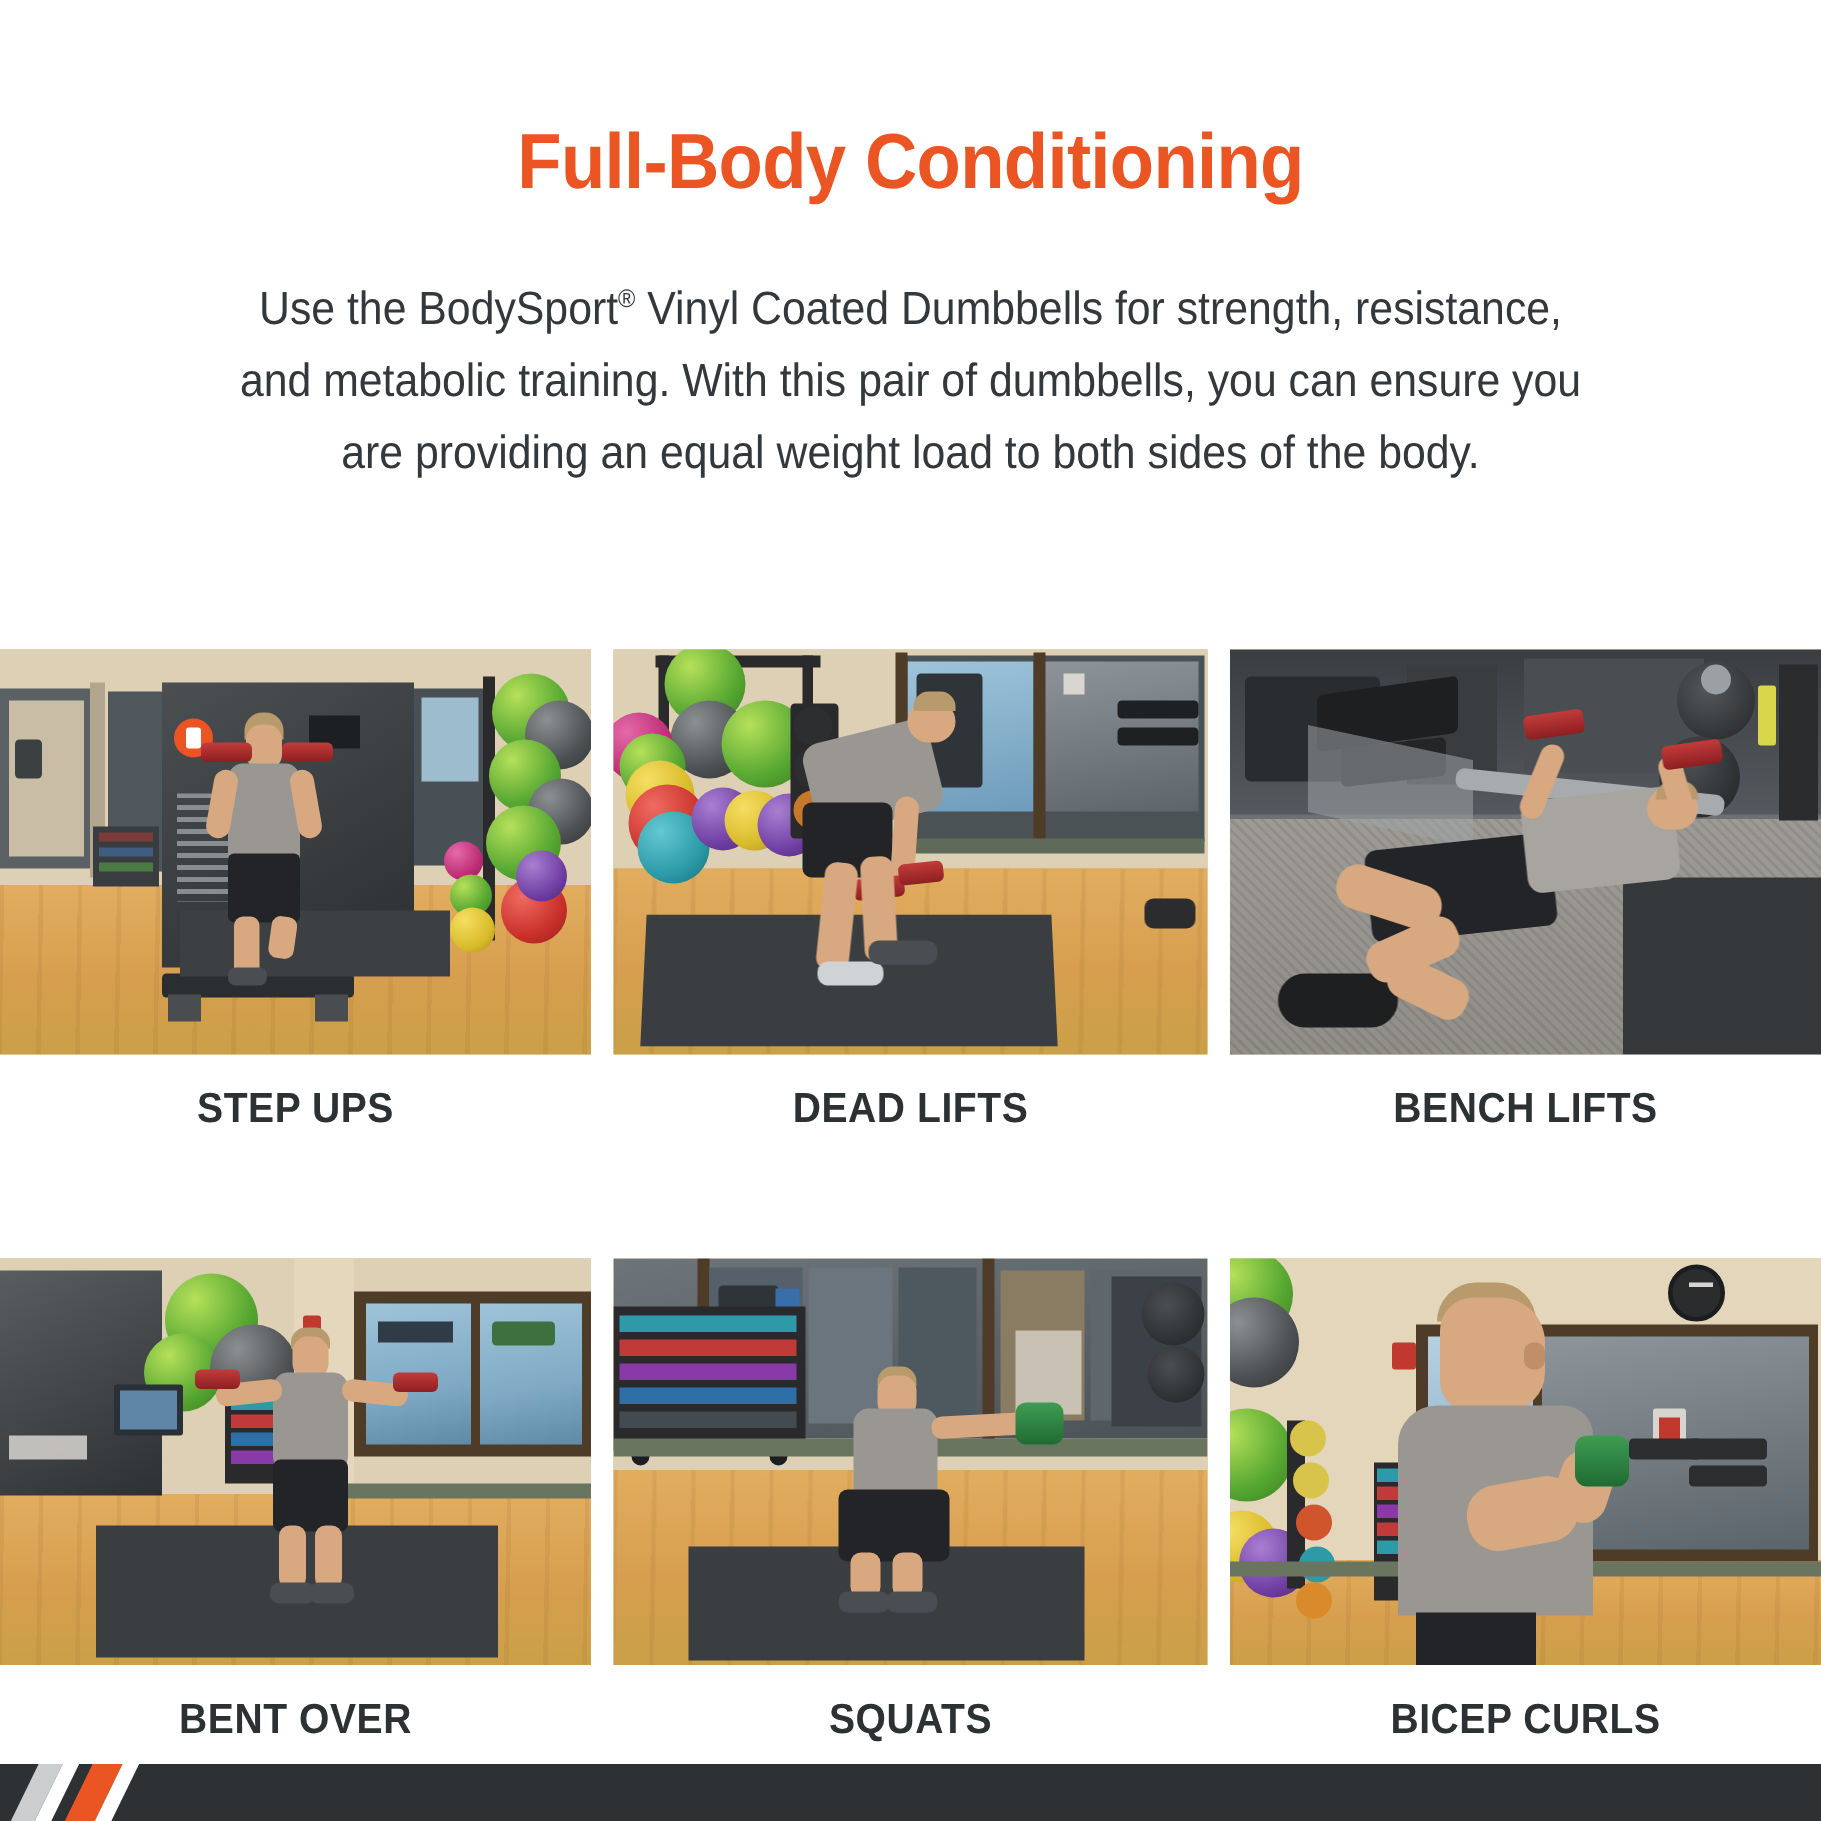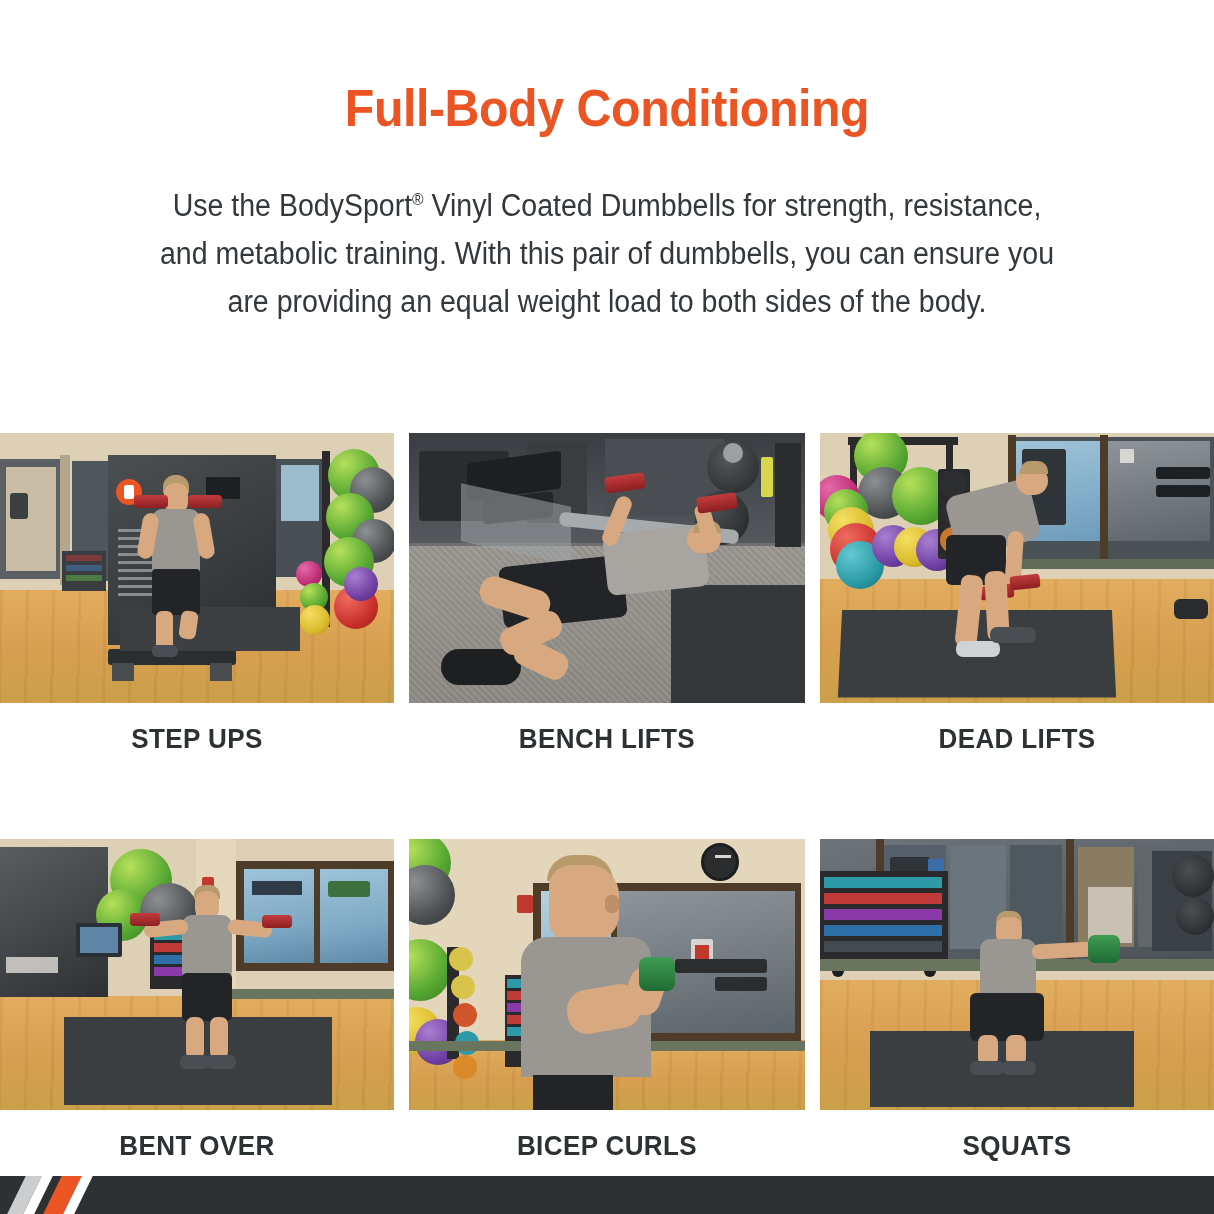--- a/index.html
+++ b/index.html
@@ -180,61 +180,20 @@
           <div class="layer skin" style="left:196px;top:80px;width:16px;height:46px;border-radius:8px;transform:rotate(-10deg);"></div>
           <div class="layer db-red" style="left:134px;top:62px;width:34px;height:13px;"></div>
           <div class="layer db-red" style="left:188px;top:62px;width:34px;height:13px;"></div>
           <div class="layer shorts" style="left:152px;top:136px;width:48px;height:46px;border-radius:4px;"></div>
           <div class="layer skin" style="left:156px;top:178px;width:17px;height:40px;border-radius:6px;"></div>
           <div class="layer skin" style="left:180px;top:178px;width:17px;height:28px;border-radius:6px;transform:rotate(8deg);"></div>
           <div class="layer shoe" style="left:152px;top:212px;width:26px;height:12px;border-radius:5px;"></div>
         </div>
       </div>
       <div class="caption">STEP UPS</div>
-    </div>
-
-    <div class="cell">
-      <div class="photo">
-        <div class="scene">
-          <div class="layer" style="inset:0;background:linear-gradient(#4d5156,#6d6f71 40%,#8d8a86);"></div>
-          <div class="layer floor-grey" style="height:58%;"></div>
-
-          <div class="layer" style="left:0;top:0;width:396px;height:110px;background:linear-gradient(#3a3e42,#55595d);"></div>
-          <div class="layer" style="left:10px;top:18px;width:90px;height:70px;background:#2a2d30;border-radius:4px;"></div>
-          <div class="layer" style="left:118px;top:10px;width:60px;height:80px;background:#3a3d40;"></div>
-          <div class="layer" style="left:196px;top:6px;width:120px;height:76px;background:#4a4e52;"></div>
-
-          <div class="layer round" style="left:298px;top:8px;width:52px;height:52px;background:radial-gradient(circle at 40% 35%,#55585a,#232527);"></div>
-          <div class="layer round" style="left:314px;top:10px;width:20px;height:20px;background:#9aa0a4;"></div>
-          <div class="layer round" style="left:286px;top:58px;width:54px;height:54px;background:radial-gradient(circle at 40% 35%,#4c4f51,#1f2123);"></div>
-          <div class="layer" style="left:352px;top:24px;width:12px;height:40px;background:#d8d64a;border-radius:2px;"></div>
-          <div class="layer" style="left:366px;top:10px;width:26px;height:104px;background:#2a2c2e;"></div>
-
-          <div class="layer" style="left:58px;top:24px;width:94px;height:38px;background:#1e1f21;transform:skewY(-8deg);border-radius:4px;"></div>
-          <div class="layer" style="left:74px;top:62px;width:70px;height:26px;background:#232527;transform:skewY(-6deg);border-radius:4px;"></div>
-          <div class="layer" style="left:52px;top:62px;width:110px;height:58px;background:#9fa4a8;opacity:.55;transform:skewY(12deg);"></div>
-          <div class="layer" style="left:150px;top:88px;width:180px;height:14px;background:#a7abae;transform:rotate(6deg);border-radius:6px;"></div>
-          <div class="layer" style="left:32px;top:216px;width:80px;height:36px;background:#1d1f21;border-radius:18px;"></div>
-
-          <div class="layer" style="left:262px;top:152px;width:134px;height:118px;background:#35383b;"></div>
-
-          <div class="layer shorts" style="left:92px;top:128px;width:124px;height:62px;border-radius:8px;transform:rotate(-6deg);"></div>
-          <div class="layer shirt-l" style="left:196px;top:96px;width:102px;height:62px;border-radius:10px;transform:rotate(-6deg);"></div>
-          <div class="layer skin" style="left:278px;top:92px;width:34px;height:28px;border-radius:14px;"></div>
-          <div class="layer hair" style="left:284px;top:88px;width:28px;height:12px;border-radius:10px 10px 0 0;"></div>
-          <div class="layer skin" style="left:200px;top:62px;width:16px;height:52px;border-radius:8px;transform:rotate(22deg);"></div>
-          <div class="layer skin" style="left:290px;top:70px;width:16px;height:48px;border-radius:8px;transform:rotate(-16deg);"></div>
-          <div class="layer db-red" style="left:196px;top:42px;width:40px;height:16px;transform:rotate(-8deg);"></div>
-          <div class="layer db-red" style="left:288px;top:62px;width:40px;height:16px;transform:rotate(-8deg);"></div>
-          <div class="layer skin" style="left:70px;top:150px;width:72px;height:30px;border-radius:14px;transform:rotate(18deg);"></div>
-          <div class="layer skin" style="left:90px;top:186px;width:64px;height:28px;border-radius:12px;transform:rotate(-24deg);"></div>
-          <div class="layer skin" style="left:104px;top:212px;width:56px;height:28px;border-radius:12px;transform:rotate(26deg);"></div>
-        </div>
-      </div>
-      <div class="caption">BENCH LIFTS</div>
     </div>
 
     <div class="cell">
       <div class="photo">
         <div class="scene">
           <div class="layer wall-upper" style="height:54%;"></div>
           <div class="layer floor-wood" style="height:46%;"></div>
 
           <div class="layer rack" style="left:28px;top:4px;width:110px;height:8px;"></div>
           <div class="layer rack" style="left:28px;top:70px;width:110px;height:8px;"></div>
@@ -281,20 +240,61 @@
           <div class="layer skin" style="left:138px;top:142px;width:22px;height:72px;border-radius:8px;transform:rotate(6deg);"></div>
           <div class="layer skin" style="left:166px;top:138px;width:22px;height:70px;border-radius:8px;transform:rotate(-3deg);"></div>
           <div class="layer shoe-w" style="left:136px;top:208px;width:44px;height:16px;border-radius:7px;"></div>
           <div class="layer shoe" style="left:170px;top:194px;width:46px;height:16px;border-radius:7px;"></div>
           <div class="layer" style="left:354px;top:166px;width:34px;height:20px;background:#2a2c2e;border-radius:6px;"></div>
         </div>
       </div>
       <div class="caption">DEAD LIFTS</div>
     </div>
 
+    <div class="cell">
+      <div class="photo">
+        <div class="scene">
+          <div class="layer" style="inset:0;background:linear-gradient(#4d5156,#6d6f71 40%,#8d8a86);"></div>
+          <div class="layer floor-grey" style="height:58%;"></div>
+
+          <div class="layer" style="left:0;top:0;width:396px;height:110px;background:linear-gradient(#3a3e42,#55595d);"></div>
+          <div class="layer" style="left:10px;top:18px;width:90px;height:70px;background:#2a2d30;border-radius:4px;"></div>
+          <div class="layer" style="left:118px;top:10px;width:60px;height:80px;background:#3a3d40;"></div>
+          <div class="layer" style="left:196px;top:6px;width:120px;height:76px;background:#4a4e52;"></div>
+
+          <div class="layer round" style="left:298px;top:8px;width:52px;height:52px;background:radial-gradient(circle at 40% 35%,#55585a,#232527);"></div>
+          <div class="layer round" style="left:314px;top:10px;width:20px;height:20px;background:#9aa0a4;"></div>
+          <div class="layer round" style="left:286px;top:58px;width:54px;height:54px;background:radial-gradient(circle at 40% 35%,#4c4f51,#1f2123);"></div>
+          <div class="layer" style="left:352px;top:24px;width:12px;height:40px;background:#d8d64a;border-radius:2px;"></div>
+          <div class="layer" style="left:366px;top:10px;width:26px;height:104px;background:#2a2c2e;"></div>
+
+          <div class="layer" style="left:58px;top:24px;width:94px;height:38px;background:#1e1f21;transform:skewY(-8deg);border-radius:4px;"></div>
+          <div class="layer" style="left:74px;top:62px;width:70px;height:26px;background:#232527;transform:skewY(-6deg);border-radius:4px;"></div>
+          <div class="layer" style="left:52px;top:62px;width:110px;height:58px;background:#9fa4a8;opacity:.55;transform:skewY(12deg);"></div>
+          <div class="layer" style="left:150px;top:88px;width:180px;height:14px;background:#a7abae;transform:rotate(6deg);border-radius:6px;"></div>
+          <div class="layer" style="left:32px;top:216px;width:80px;height:36px;background:#1d1f21;border-radius:18px;"></div>
+
+          <div class="layer" style="left:262px;top:152px;width:134px;height:118px;background:#35383b;"></div>
+
+          <div class="layer shorts" style="left:92px;top:128px;width:124px;height:62px;border-radius:8px;transform:rotate(-6deg);"></div>
+          <div class="layer shirt-l" style="left:196px;top:96px;width:102px;height:62px;border-radius:10px;transform:rotate(-6deg);"></div>
+          <div class="layer skin" style="left:278px;top:92px;width:34px;height:28px;border-radius:14px;"></div>
+          <div class="layer hair" style="left:284px;top:88px;width:28px;height:12px;border-radius:10px 10px 0 0;"></div>
+          <div class="layer skin" style="left:200px;top:62px;width:16px;height:52px;border-radius:8px;transform:rotate(22deg);"></div>
+          <div class="layer skin" style="left:290px;top:70px;width:16px;height:48px;border-radius:8px;transform:rotate(-16deg);"></div>
+          <div class="layer db-red" style="left:196px;top:42px;width:40px;height:16px;transform:rotate(-8deg);"></div>
+          <div class="layer db-red" style="left:288px;top:62px;width:40px;height:16px;transform:rotate(-8deg);"></div>
+          <div class="layer skin" style="left:70px;top:150px;width:72px;height:30px;border-radius:14px;transform:rotate(18deg);"></div>
+          <div class="layer skin" style="left:90px;top:186px;width:64px;height:28px;border-radius:12px;transform:rotate(-24deg);"></div>
+          <div class="layer skin" style="left:104px;top:212px;width:56px;height:28px;border-radius:12px;transform:rotate(26deg);"></div>
+        </div>
+      </div>
+      <div class="caption">BENCH LIFTS</div>
+    </div>
+
     <div class="cell r2">
       <div class="photo">
         <div class="scene">
           <div class="layer wall-upper" style="height:58%;"></div>
           <div class="layer floor-wood" style="height:42%;"></div>
 
           <div class="layer" style="left:0;top:8px;width:108px;height:150px;background:linear-gradient(150deg,#5a5d60,#2e3133);"></div>
           <div class="layer" style="left:6px;top:118px;width:52px;height:16px;background:#d8d5d0;opacity:.85;"></div>
 
           <div class="layer ball b-green" style="left:110px;top:10px;width:62px;height:62px;"></div>
@@ -335,74 +335,20 @@
           <div class="layer shoe" style="left:180px;top:216px;width:30px;height:14px;border-radius:6px;"></div>
           <div class="layer shoe" style="left:206px;top:216px;width:30px;height:14px;border-radius:6px;"></div>
         </div>
       </div>
       <div class="caption">BENT OVER</div>
     </div>
 
     <div class="cell r2">
       <div class="photo">
         <div class="scene">
-          <div class="layer" style="inset:0;background:#e3d6ba;"></div>
-          <div class="layer floor-wood" style="height:26%;"></div>
-
-          <div class="layer ball b-green" style="left:-18px;top:-6px;width:60px;height:60px;"></div>
-          <div class="layer ball b-grey" style="left:-14px;top:26px;width:60px;height:60px;"></div>
-          <div class="layer ball b-green" style="left:-20px;top:100px;width:62px;height:62px;"></div>
-          <div class="layer ball b-yellow" style="left:-16px;top:168px;width:48px;height:48px;"></div>
-          <div class="layer ball b-purple" style="left:6px;top:180px;width:46px;height:46px;"></div>
-
-          <div class="layer rack" style="left:38px;top:108px;width:12px;height:112px;"></div>
-          <div class="layer round" style="left:40px;top:108px;width:24px;height:24px;background:#d8c44a;"></div>
-          <div class="layer round" style="left:42px;top:136px;width:24px;height:24px;background:#d8c44a;"></div>
-          <div class="layer round" style="left:44px;top:164px;width:24px;height:24px;background:#d1552c;"></div>
-          <div class="layer round" style="left:46px;top:192px;width:24px;height:24px;background:#2e9aa8;"></div>
-          <div class="layer round" style="left:44px;top:216px;width:24px;height:24px;background:#d98a2a;"></div>
-
-          <div class="layer rack" style="left:96px;top:136px;width:34px;height:92px;"></div>
-          <div class="layer" style="left:98px;top:140px;width:30px;height:9px;background:#2e9aa8;"></div>
-          <div class="layer" style="left:98px;top:152px;width:30px;height:9px;background:#c03a3a;"></div>
-          <div class="layer" style="left:98px;top:164px;width:30px;height:9px;background:#8a3aa8;"></div>
-          <div class="layer" style="left:98px;top:176px;width:30px;height:9px;background:#c03a3a;"></div>
-          <div class="layer" style="left:98px;top:188px;width:30px;height:9px;background:#2e9aa8;"></div>
-
-          <div class="layer round" style="left:292px;top:4px;width:38px;height:38px;background:#2a2c2e;border:3px solid #1b1d1f;"></div>
-          <div class="layer" style="left:306px;top:16px;width:16px;height:3px;background:#d8d5d0;"></div>
-
-          <div class="layer frame-dark" style="left:124px;top:44px;width:268px;height:158px;"></div>
-          <div class="layer" style="left:132px;top:52px;width:70px;height:142px;background:linear-gradient(170deg,#b5d0e0,#7fa6c0);"></div>
-          <div class="layer" style="left:208px;top:52px;width:178px;height:142px;background:linear-gradient(170deg,#8d959b,#5b646a);"></div>
-          <div class="layer" style="left:108px;top:56px;width:16px;height:18px;background:#c1382f;border-radius:2px;"></div>
-          <div class="layer" style="left:282px;top:100px;width:22px;height:32px;background:#d8d5d0;border-radius:2px;"></div>
-          <div class="layer" style="left:286px;top:106px;width:14px;height:16px;background:#c1382f;"></div>
-          <div class="layer" style="left:266px;top:120px;width:48px;height:14px;background:#2b2d2f;border-radius:3px;"></div>
-          <div class="layer" style="left:306px;top:120px;width:52px;height:14px;background:#2b2d2f;border-radius:3px;"></div>
-          <div class="layer" style="left:306px;top:138px;width:52px;height:14px;background:#2b2d2f;border-radius:3px;"></div>
-
-          <div class="layer" style="left:0;top:202px;width:396px;height:10px;background:#6a7560;"></div>
-
-          <div class="layer hair" style="left:138px;top:16px;width:66px;height:26px;border-radius:28px 28px 0 0;"></div>
-          <div class="layer skin" style="left:140px;top:26px;width:70px;height:76px;border-radius:22px 30px 26px 20px;"></div>
-          <div class="layer skin-d" style="left:196px;top:56px;width:14px;height:18px;border-radius:6px;"></div>
-          <div class="layer shirt" style="left:112px;top:98px;width:130px;height:140px;border-radius:26px 20px 0 0;"></div>
-          <div class="layer skin" style="left:158px;top:148px;width:74px;height:44px;border-radius:20px;transform:rotate(-10deg);"></div>
-          <div class="layer skin" style="left:218px;top:128px;width:36px;height:48px;border-radius:16px;transform:rotate(18deg);"></div>
-          <div class="layer db-green" style="left:230px;top:118px;width:36px;height:34px;border-radius:8px;"></div>
-          <div class="layer shorts" style="left:124px;top:236px;width:80px;height:36px;"></div>
-        </div>
-      </div>
-      <div class="caption">BICEP CURLS</div>
-    </div>
-
-    <div class="cell r2">
-      <div class="photo">
-        <div class="scene">
           <div class="layer wall-upper" style="height:52%;"></div>
           <div class="layer floor-wood" style="height:48%;"></div>
 
           <div class="layer" style="left:0;top:0;width:396px;height:120px;background:linear-gradient(170deg,#6d757b,#4b5257);"></div>
           <div class="layer frame-dark" style="left:56px;top:0;width:8px;height:124px;"></div>
           <div class="layer frame-dark" style="left:246px;top:0;width:8px;height:124px;"></div>
           <div class="layer" style="left:64px;top:6px;width:62px;height:104px;background:#55606a;"></div>
           <div class="layer" style="left:130px;top:6px;width:56px;height:104px;background:#6a757e;"></div>
           <div class="layer" style="left:190px;top:6px;width:52px;height:104px;background:#4e585f;"></div>
           <div class="layer" style="left:258px;top:8px;width:56px;height:100px;background:#8a7b63;"></div>
@@ -437,20 +383,74 @@
           <div class="layer shorts" style="left:150px;top:154px;width:74px;height:48px;border-radius:6px;"></div>
           <div class="layer skin" style="left:158px;top:196px;width:20px;height:30px;border-radius:7px;"></div>
           <div class="layer skin" style="left:186px;top:196px;width:20px;height:30px;border-radius:7px;"></div>
           <div class="layer shoe" style="left:150px;top:222px;width:34px;height:14px;border-radius:6px;"></div>
           <div class="layer shoe" style="left:182px;top:222px;width:34px;height:14px;border-radius:6px;"></div>
         </div>
       </div>
       <div class="caption">SQUATS</div>
     </div>
 
+    <div class="cell r2">
+      <div class="photo">
+        <div class="scene">
+          <div class="layer" style="inset:0;background:#e3d6ba;"></div>
+          <div class="layer floor-wood" style="height:26%;"></div>
+
+          <div class="layer ball b-green" style="left:-18px;top:-6px;width:60px;height:60px;"></div>
+          <div class="layer ball b-grey" style="left:-14px;top:26px;width:60px;height:60px;"></div>
+          <div class="layer ball b-green" style="left:-20px;top:100px;width:62px;height:62px;"></div>
+          <div class="layer ball b-yellow" style="left:-16px;top:168px;width:48px;height:48px;"></div>
+          <div class="layer ball b-purple" style="left:6px;top:180px;width:46px;height:46px;"></div>
+
+          <div class="layer rack" style="left:38px;top:108px;width:12px;height:112px;"></div>
+          <div class="layer round" style="left:40px;top:108px;width:24px;height:24px;background:#d8c44a;"></div>
+          <div class="layer round" style="left:42px;top:136px;width:24px;height:24px;background:#d8c44a;"></div>
+          <div class="layer round" style="left:44px;top:164px;width:24px;height:24px;background:#d1552c;"></div>
+          <div class="layer round" style="left:46px;top:192px;width:24px;height:24px;background:#2e9aa8;"></div>
+          <div class="layer round" style="left:44px;top:216px;width:24px;height:24px;background:#d98a2a;"></div>
+
+          <div class="layer rack" style="left:96px;top:136px;width:34px;height:92px;"></div>
+          <div class="layer" style="left:98px;top:140px;width:30px;height:9px;background:#2e9aa8;"></div>
+          <div class="layer" style="left:98px;top:152px;width:30px;height:9px;background:#c03a3a;"></div>
+          <div class="layer" style="left:98px;top:164px;width:30px;height:9px;background:#8a3aa8;"></div>
+          <div class="layer" style="left:98px;top:176px;width:30px;height:9px;background:#c03a3a;"></div>
+          <div class="layer" style="left:98px;top:188px;width:30px;height:9px;background:#2e9aa8;"></div>
+
+          <div class="layer round" style="left:292px;top:4px;width:38px;height:38px;background:#2a2c2e;border:3px solid #1b1d1f;"></div>
+          <div class="layer" style="left:306px;top:16px;width:16px;height:3px;background:#d8d5d0;"></div>
+
+          <div class="layer frame-dark" style="left:124px;top:44px;width:268px;height:158px;"></div>
+          <div class="layer" style="left:132px;top:52px;width:70px;height:142px;background:linear-gradient(170deg,#b5d0e0,#7fa6c0);"></div>
+          <div class="layer" style="left:208px;top:52px;width:178px;height:142px;background:linear-gradient(170deg,#8d959b,#5b646a);"></div>
+          <div class="layer" style="left:108px;top:56px;width:16px;height:18px;background:#c1382f;border-radius:2px;"></div>
+          <div class="layer" style="left:282px;top:100px;width:22px;height:32px;background:#d8d5d0;border-radius:2px;"></div>
+          <div class="layer" style="left:286px;top:106px;width:14px;height:16px;background:#c1382f;"></div>
+          <div class="layer" style="left:266px;top:120px;width:48px;height:14px;background:#2b2d2f;border-radius:3px;"></div>
+          <div class="layer" style="left:306px;top:120px;width:52px;height:14px;background:#2b2d2f;border-radius:3px;"></div>
+          <div class="layer" style="left:306px;top:138px;width:52px;height:14px;background:#2b2d2f;border-radius:3px;"></div>
+
+          <div class="layer" style="left:0;top:202px;width:396px;height:10px;background:#6a7560;"></div>
+
+          <div class="layer hair" style="left:138px;top:16px;width:66px;height:26px;border-radius:28px 28px 0 0;"></div>
+          <div class="layer skin" style="left:140px;top:26px;width:70px;height:76px;border-radius:22px 30px 26px 20px;"></div>
+          <div class="layer skin-d" style="left:196px;top:56px;width:14px;height:18px;border-radius:6px;"></div>
+          <div class="layer shirt" style="left:112px;top:98px;width:130px;height:140px;border-radius:26px 20px 0 0;"></div>
+          <div class="layer skin" style="left:158px;top:148px;width:74px;height:44px;border-radius:20px;transform:rotate(-10deg);"></div>
+          <div class="layer skin" style="left:218px;top:128px;width:36px;height:48px;border-radius:16px;transform:rotate(18deg);"></div>
+          <div class="layer db-green" style="left:230px;top:118px;width:36px;height:34px;border-radius:8px;"></div>
+          <div class="layer shorts" style="left:124px;top:236px;width:80px;height:36px;"></div>
+        </div>
+      </div>
+      <div class="caption">BICEP CURLS</div>
+    </div>
+
   </div>
 
   <div class="bottom-bar">
     <div class="stripe s-grey"></div>
     <div class="stripe s-white1"></div>
     <div class="stripe s-orange"></div>
     <div class="stripe s-white2"></div>
   </div>
 
 </div>

